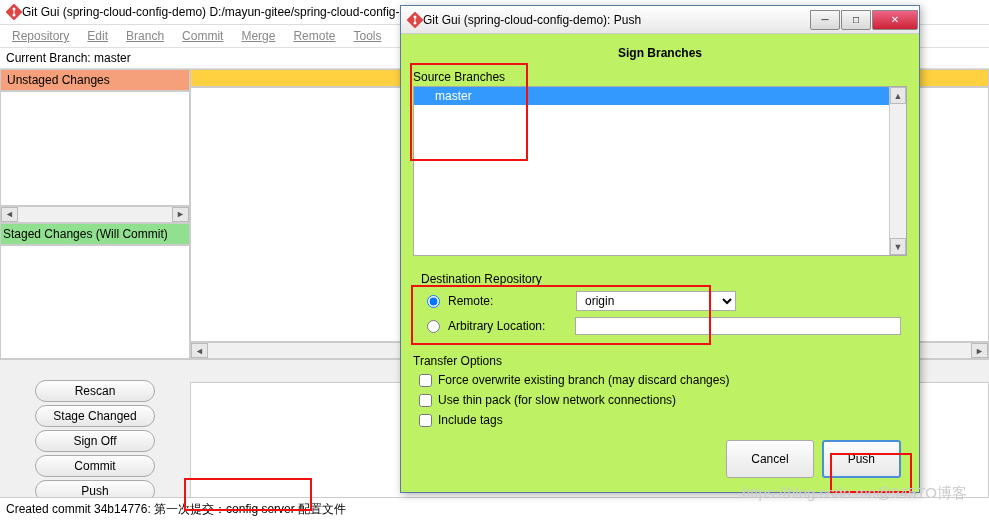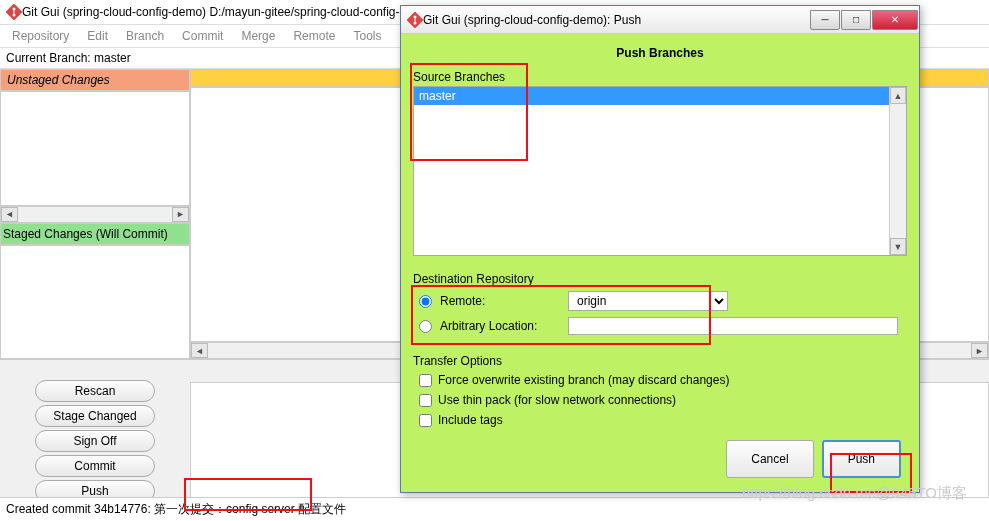--- a/index.html
+++ b/index.html
@@ -2,26 +2,26 @@
 <html><head>
   <meta charset="utf-8">
   <style>
     * { box-sizing: border-box; margin: 0; padding: 0; font-family: "Segoe UI", Tahoma, sans-serif; font-size: 12px; }
     body { background: #fff; width: 989px; height: 521px; position: relative; overflow: hidden; }
     
     
     .main-window { position: absolute; top: 0; left: 0; width: 989px; height: 521px; background: #f0f0f0; }
     .main-titlebar { display: flex; align-items: center; padding: 4px 6px; background: #fff; border-bottom: 1px solid #ddd; }
     .menubar { display: flex; gap: 2px; padding: 2px 4px; background: #fff; border-bottom: 1px solid #e0e0e0; color: #888; }
-    .menubar span { padding: 2px 8px; cursor: default; }
+    .menubar span { padding: 2px 8px; cursor: default; text-decoration: underline; }
     .current-branch { padding: 3px 6px; background: #fff; border-bottom: 1px solid #ddd; }
     
     .panels { display: flex; height: calc(100% - 70px); }
     .left-panel { width: 190px; display: flex; flex-direction: column; }
-    .unstaged-header { background: #f5a07a; padding: 3px 6px; border: 1px solid #ccc; font-style: italic; }
+    .unstaged-header { background: #f5a07a; padding: 3px 6px; border: 1px solid #ccc; }
     .staged-header { background: #90e090; padding: 3px 2px; border: 1px solid #ccc; }
     .panel-body { flex: 1; background: #fff; border: 1px solid #ccc; }
     .right-panel { flex: 1; display: flex; flex-direction: column; }
     .yellow-bar { height: 18px; background: #ffd040; border: 1px solid #ccc; }
     .white-area { flex: 1; background: #fff; border: 1px solid #ccc; }
     
     .scrollbar-h { height: 17px; background: #f0f0f0; border: 1px solid #ccc; display: flex; align-items: center; }
     .scrollbar-h .arrow { width: 17px; height: 15px; background: #e8e8e8; border: 1px solid #bbb; display: flex; align-items: center; justify-content: center; font-size: 9px; color: #555; }
     
     .commit-section { display: flex; border-top: 1px solid #ccc; }
@@ -39,26 +39,26 @@
     .dialog-titlebar .title { flex: 1; }
     .win-buttons { display: flex; }
     .win-btn { width: 30px; height: 20px; border: 1px solid #888; background: linear-gradient(#f8f8f8, #d8d8d8); display: flex; align-items: center; justify-content: center; font-size: 10px; border-radius: 0 0 2px 2px; margin-right: 1px;}
     .win-btn.close { background: linear-gradient(#e68, #c23); color: #fff; width: 46px; }
     
     .dialog-body { padding: 8px 12px 12px; }
     .dialog-heading { text-align: center; font-weight: bold; padding: 4px 0 8px; }
     
     .group-label { padding: 2px 0; }
     .source-list { border: 1px solid #aaa; background: #fff; height: 170px; position: relative; }
-    .source-list .item { background: #3399ff; color: #fff; padding: 2px 5px; }
+    .source-list .item { background: #3399ff; color: #fff; padding: 2px 21px; }
     .source-list .vscroll { position: absolute; right: 0; top: 0; bottom: 0; width: 17px; background: #f0f0f0; border-left: 1px solid #ccc; }
     .vscroll .arrow { height: 17px; background: #e8e8e8; border: 1px solid #bbb; display: flex; align-items: center; justify-content: center; font-size: 9px; color: #555; }
     .vscroll .arrow.down { position: absolute; bottom: 0; left: 0; right: 0; }
     
-    .dest-section { margin-top: 14px; }
+    .dest-section { margin-top: 14px; padding-left: 8px; }
     .radio-row { display: flex; align-items: center; padding: 3px 6px; gap: 8px; }
     .radio-row label { width: 120px; }
     .radio-row select, .radio-row input[type=text] { width: 160px; padding: 1px 4px; border: 1px solid #aaa; background: #fff; }
     .radio-row input[type=text] { width: 330px; }
     
     .transfer-section { margin-top: 14px; }
     .check-row { display: flex; align-items: center; padding: 3px 6px; gap: 6px; }
     .check-row input { margin: 0; }
     
     .dialog-buttons { display: flex; justify-content: flex-end; gap: 8px; padding: 10px 6px 2px; }
@@ -150,21 +150,21 @@
           <line x1="8" y1="5" x2="8" y2="11" stroke="#fff" stroke-width="1"></line>
         </svg></span>
     <span class="title">Git Gui (spring-cloud-config-demo): Push</span>
     <div class="win-buttons">
       <div class="win-btn">─</div>
       <div class="win-btn">□</div>
       <div class="win-btn close">✕</div>
     </div>
   </div>
   <div class="dialog-body">
-    <div class="dialog-heading">Push Branches</div>
+    <div class="dialog-heading">Sign Branches</div>
 
     <div class="group-label">Source Branches</div>
     <div class="source-list">
       <div class="item">master</div>
       <div class="vscroll">
         <div class="arrow">▲</div>
         <div class="arrow down">▼</div>
       </div>
     </div>
 

